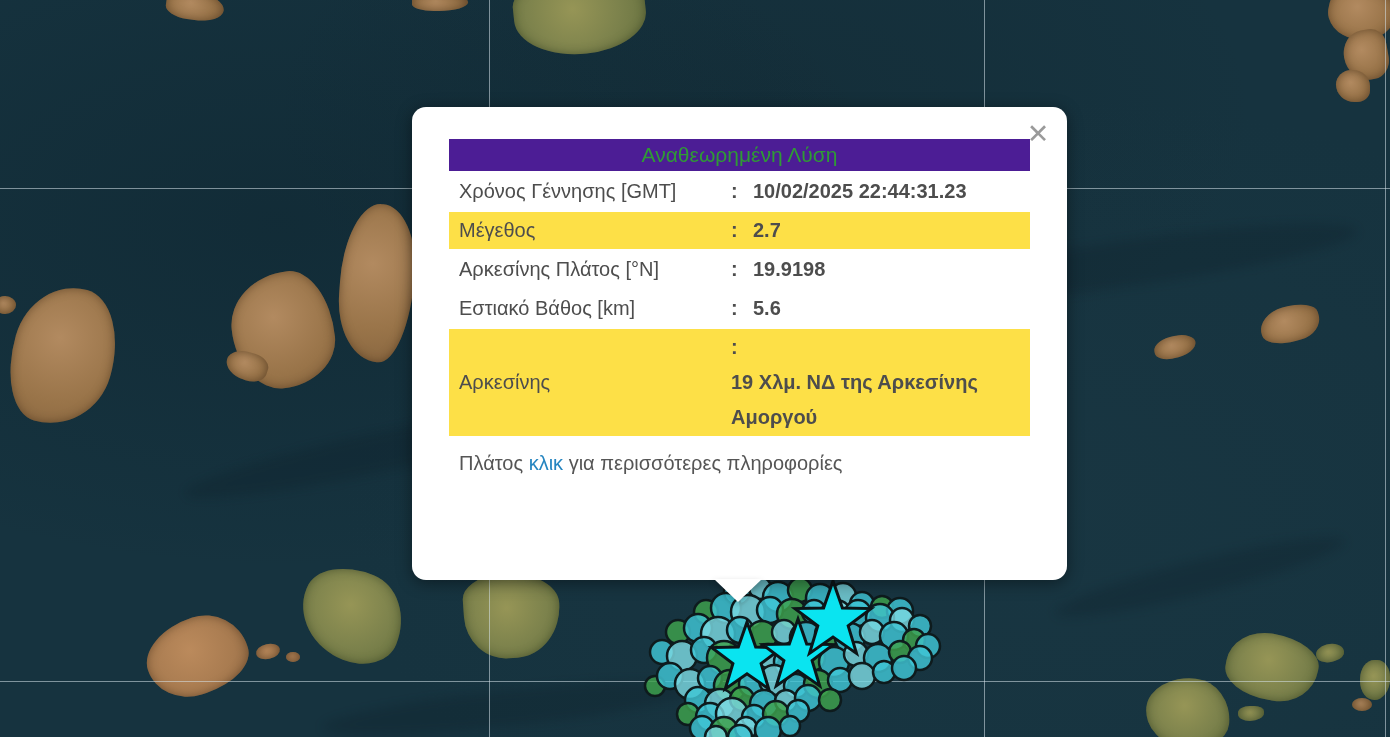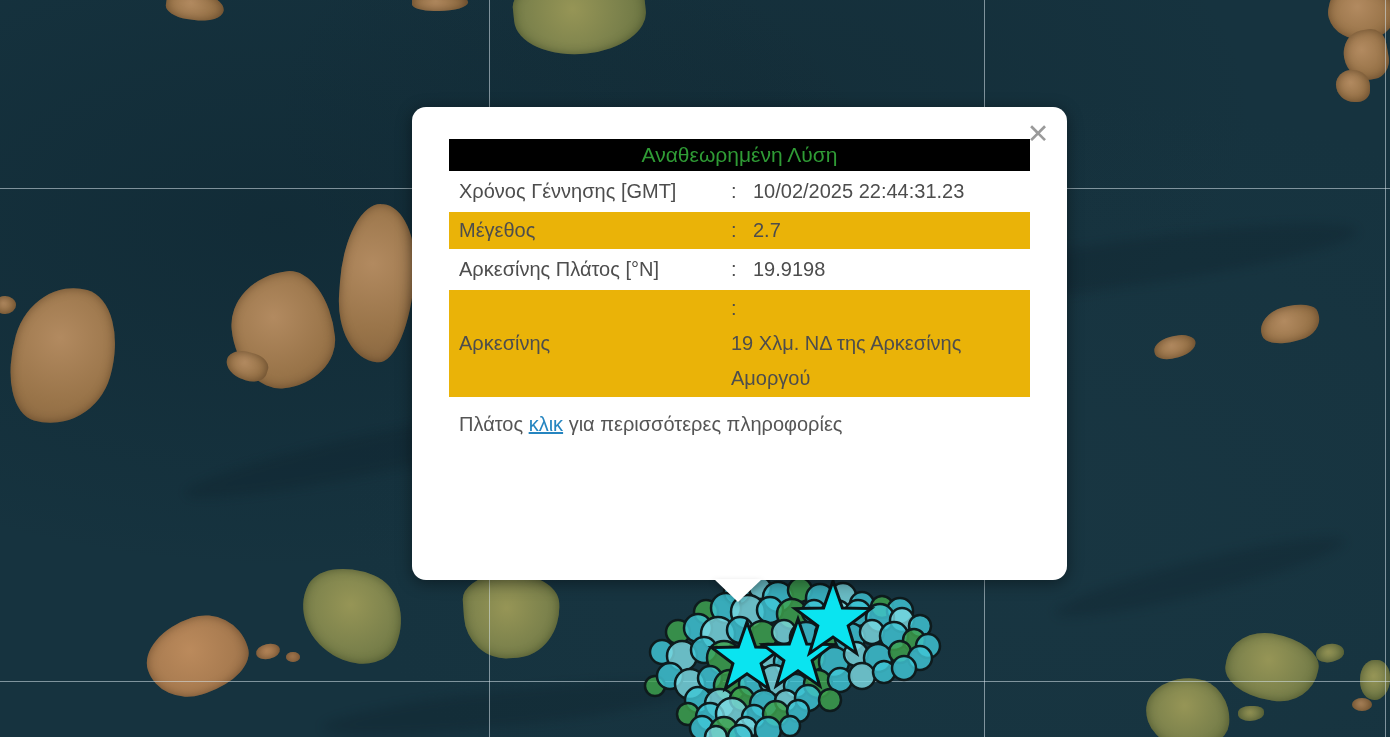--- a/index.html
+++ b/index.html
@@ -65,30 +65,30 @@
   
   .popup{position:absolute;left:412px;top:107px;width:655px;height:473px;background:#fff;
     border-radius:14px;box-shadow:0 3px 16px rgba(0,0,0,.42);z-index:10;}
   .popup-tail{position:absolute;left:714px;top:579px;width:0;height:0;z-index:9;
     border-left:24px solid transparent;border-right:24px solid transparent;border-top:23px solid #fff;
     filter:drop-shadow(0 3px 3px rgba(0,0,0,.25));z-index:11;}
   .popup-close{position:absolute;top:14px;right:16px;width:26px;height:26px;line-height:26px;
     text-align:center;font-size:27px;font-weight:700;color:#9a9a9a;cursor:pointer;user-select:none;}
   .popup-content{position:absolute;left:37px;top:30px;width:581px;color:#4d4d4d;font-size:20px;}
   table.ptab{width:581px;border-collapse:separate;border-spacing:0 2px;}
-  .ptab th{background:#000000;color:#2f9b35;font-weight:400;font-size:21px;text-align:center;
+  .ptab th{background:#4c1d95;color:#2f9b35;font-weight:400;font-size:21px;text-align:center;
     height:32px;padding:0;}
   .ptab td{padding:1px 0;line-height:35px;vertical-align:middle;}
-  .ptab tr.shaded td{background:#eab308;}
+  .ptab tr.shaded td{background:#fde047;}
   .ptab td.lbl{width:262px;padding-left:10px;padding-right:8px;}
-  .ptab td.val{padding-left:2px;}
+  .ptab td.val{padding-left:2px;font-weight:bold;}
   .ptab td.val .colon{display:inline-block;vertical-align:top;width:22px;text-align:left;}
   .ptab td.val .vtext{display:inline-block;vertical-align:top;max-width:290px;}
   .popup-footer{margin-top:8px;padding-left:10px;line-height:34px;color:#555;}
-  .popup-footer .link{color:#2585c0;cursor:pointer;text-decoration:underline;}
+  .popup-footer .link{color:#2585c0;cursor:pointer;}
 </style>
 </head>
 <body>
 
 <div class="map">
   <div class="sea-streak st1"></div>
   <div class="sea-streak st2"></div>
   <div class="sea-streak st3"></div>
   <div class="sea-streak st4"></div>
 
@@ -225,20 +225,24 @@
             <td class="val"><span class="colon">:</span><span class="vtext">10/02/2025 22:44:31.23</span></td>
           </tr>
           <tr class="shaded">
             <td class="lbl">Μέγεθος</td>
             <td class="val"><span class="colon">:</span><span class="vtext">2.7</span></td>
           </tr>
           <tr class="">
             <td class="lbl">Αρκεσίνης Πλάτος [°N]</td>
             <td class="val"><span class="colon">:</span><span class="vtext">19.9198</span></td>
           </tr>
+          <tr class="">
+            <td class="lbl">Εστιακό Βάθος [km]</td>
+            <td class="val"><span class="colon">:</span><span class="vtext">5.6</span></td>
+          </tr>
           <tr class="shaded">
             <td class="lbl">Αρκεσίνης</td>
             <td class="val"><span class="colon">:</span><span class="vtext">19 Χλμ. ΝΔ της Αρκεσίνης Αμοργού</span></td>
           </tr>
         </tbody>
     </table>
     <div class="popup-footer"><span>Πλάτος </span><span class="link">κλικ</span><span> για περισσότερες πληροφορίες</span></div>
   </div>
 </div>
 

